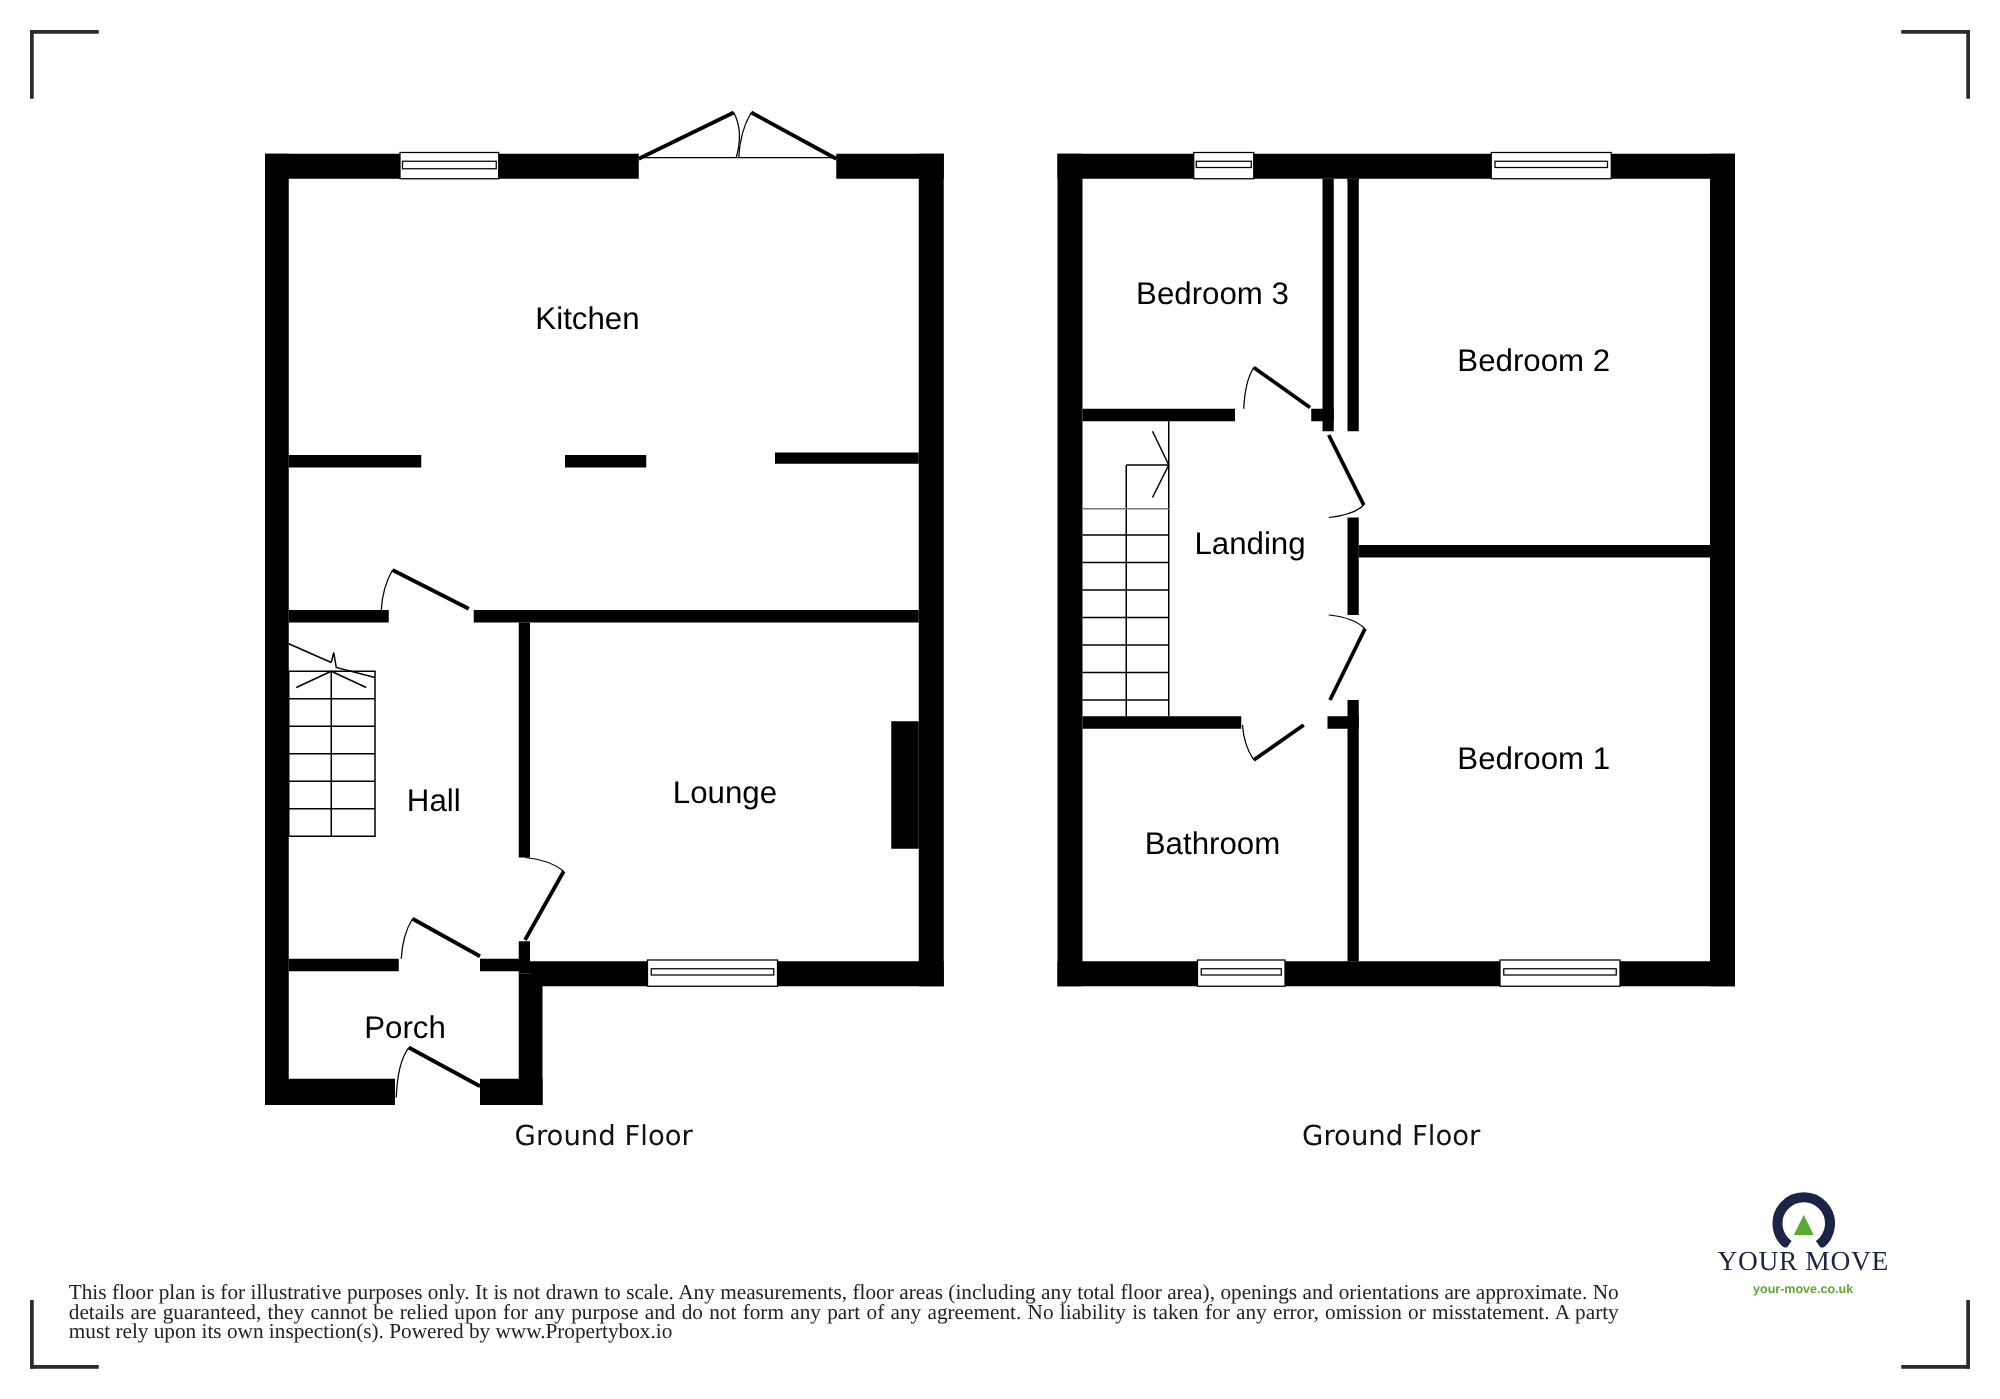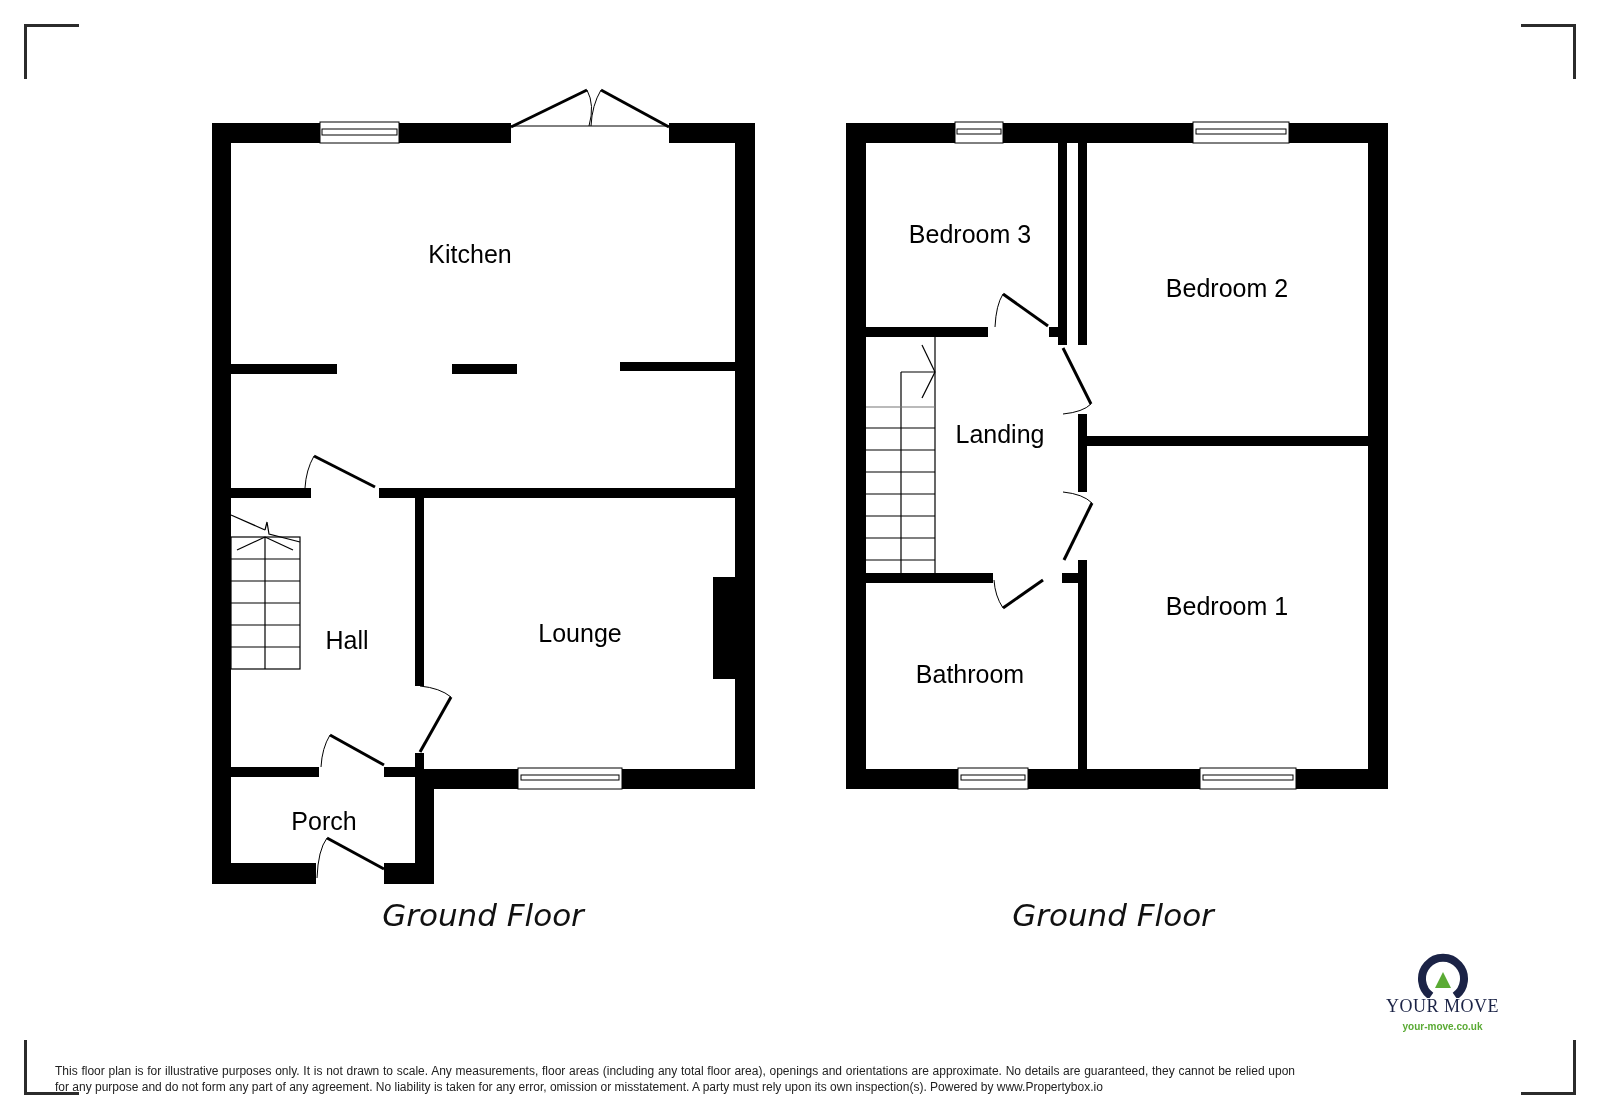--- a/index.html
+++ b/index.html
@@ -4,25 +4,25 @@
   <style>
     html, body { margin: 0; padding: 0; background: #ffffff; }
     body { width: 1600px; height: 1119px; position: relative; overflow: hidden; font-family: "Liberation Sans", sans-serif; }
     .corner { position: absolute; border-color: #2b2b2b; border-style: solid; width: 52px; height: 52px; }
     .corner.tl { left: 24px; top: 24px; border-width: 3px 0 0 3px; }
     .corner.tr { right: 24px; top: 24px; border-width: 3px 3px 0 0; }
     .corner.bl { left: 24px; bottom: 24px; border-width: 0 0 3px 3px; }
     .corner.br { right: 24px; bottom: 24px; border-width: 0 3px 3px 0; }
     svg#plan { position: absolute; left: 0; top: 0; }
     .room-label { font-family: "Liberation Sans", sans-serif; font-size: 25px; fill: #000; text-anchor: middle; }
-    .floor-label { position: absolute; font-family: "DejaVu Sans", sans-serif; font-size: 31px; color: #111; transform: translateX(-50%); white-space: nowrap; font-style: italic; }
-    .disclaimer { position: absolute; left: 55px; top: 1064px; width: 1240px; font-family: Liberation Sans, sans-serif; font-size: 12px; line-height: 15.5px; color: #222; text-align: justify; text-align-last: left; }
+    .floor-label { position: absolute; font-family: "DejaVu Sans", sans-serif; font-size: 22px; color: #111; transform: translateX(-50%); white-space: nowrap; }
+    .disclaimer { position: absolute; left: 55px; top: 1026px; width: 1240px; font-family: Liberation Serif, serif; font-size: 17px; line-height: 15.5px; color: #222; text-align: justify; text-align-last: left; }
     .logo { position: absolute; left: 1360px; top: 950px; width: 165px; text-align: center; }
     .logo-mark { display: block; margin: 0 auto; }
-    .logo-name { font-family: "Liberation Serif", serif; font-size: 18px; color: #1b2346; letter-spacing: 0.5px; margin-top: -2px; }
+    .logo-name { font-family: "Liberation Serif", serif; font-size: 22px; color: #1b2346; letter-spacing: 0.5px; margin-top: -2px; }
     .logo-url { font-family: Liberation Sans, sans-serif; font-size: 10px; font-weight: bold; color: #5aaa34; margin-top: 4px; }
   </style>
 </head>
 <body>
 
 <div class="corner tl"></div>
 <div class="corner tr"></div>
 <div class="corner bl"></div>
 <div class="corner br"></div>
 

